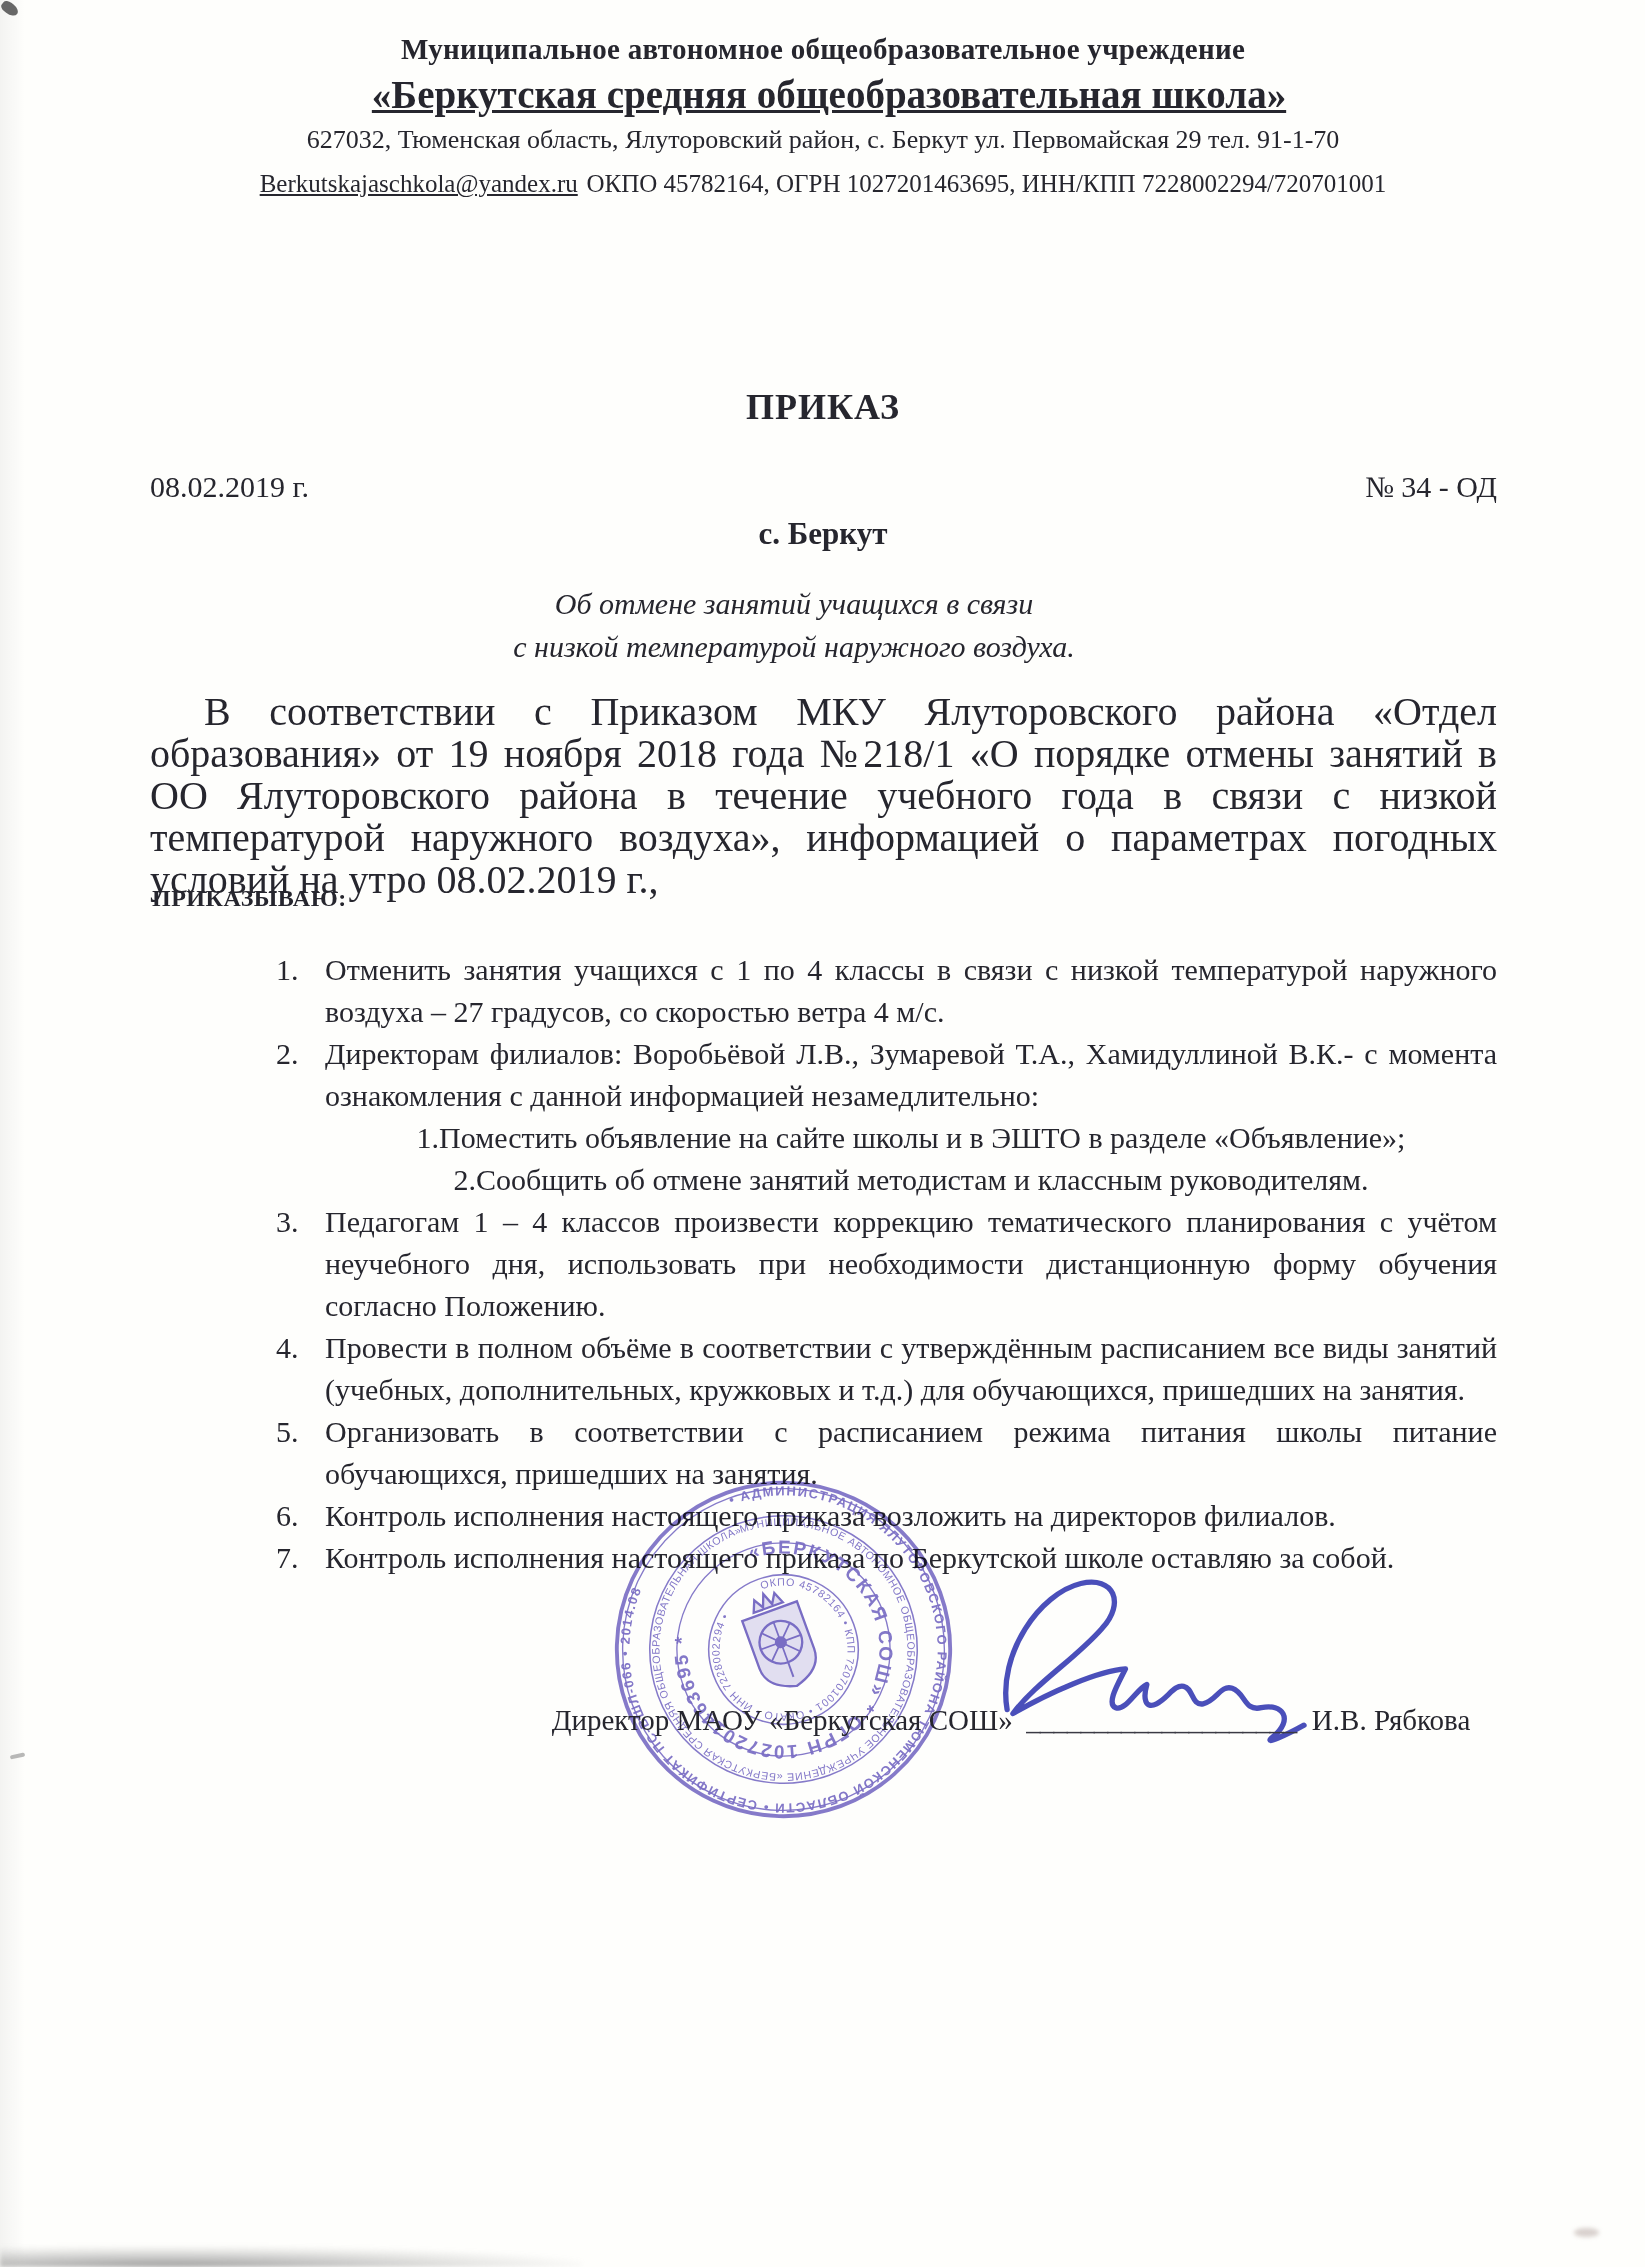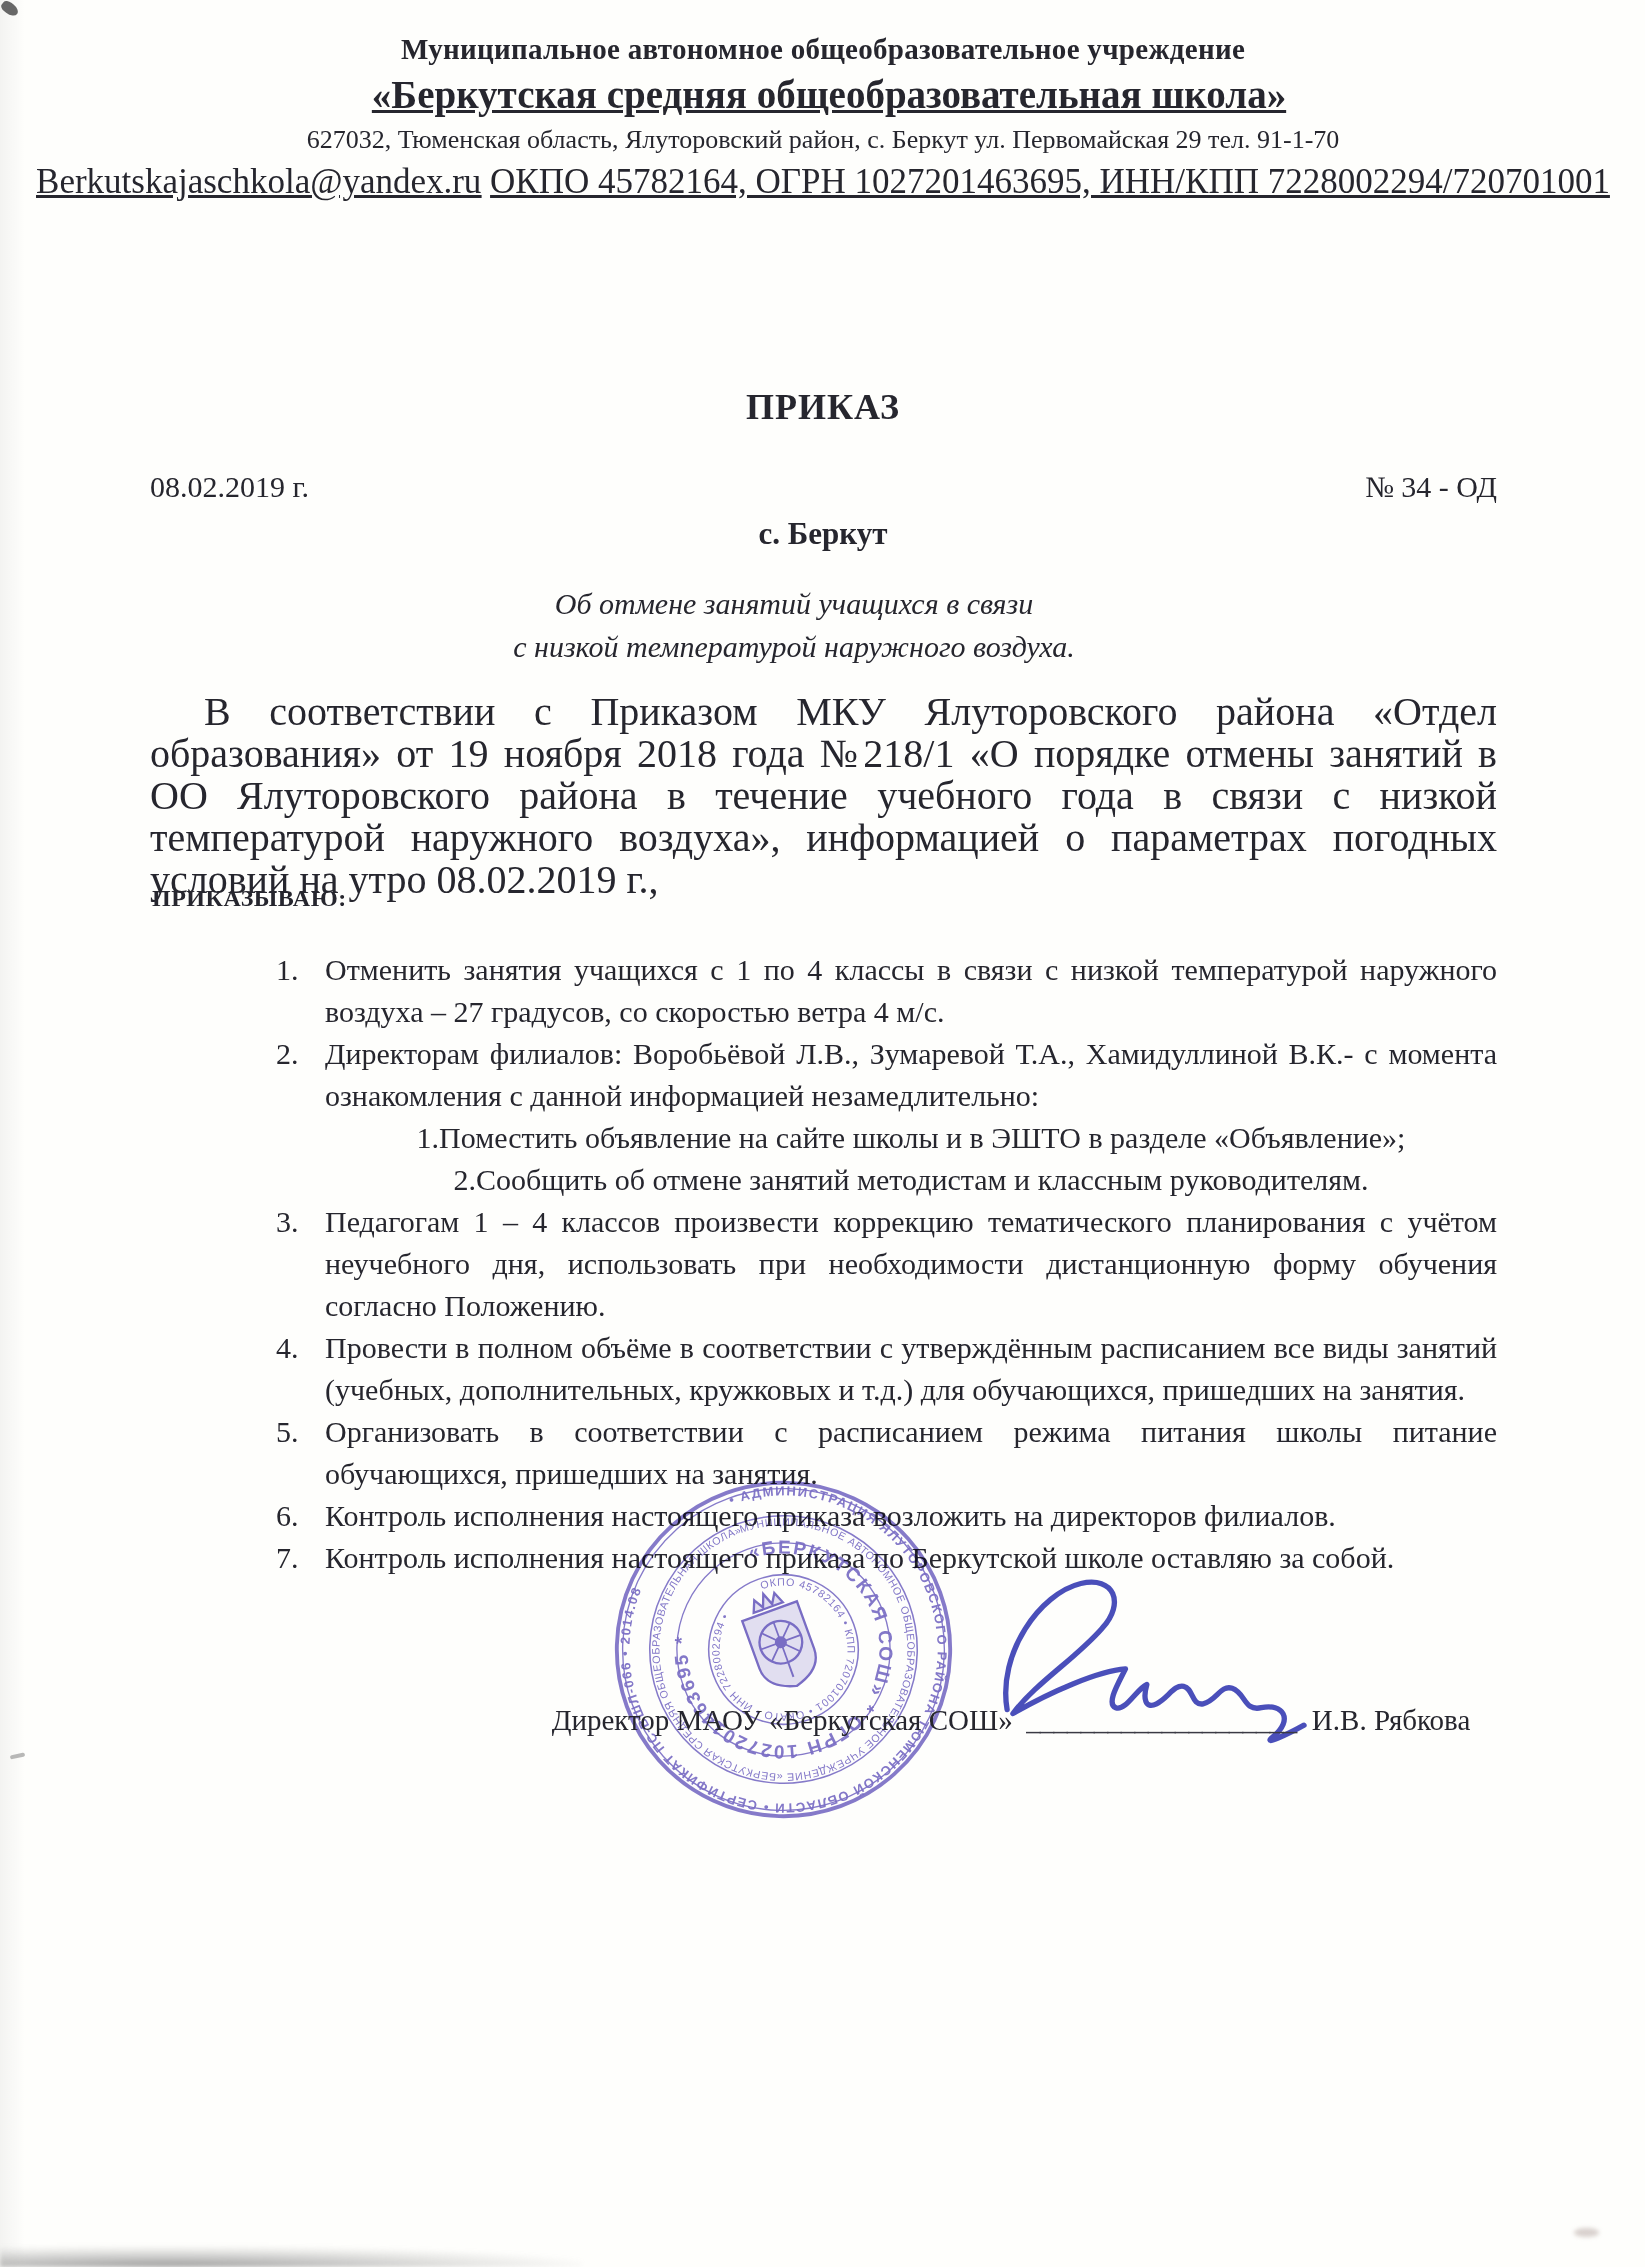--- a/index.html
+++ b/index.html
@@ -14,21 +14,21 @@
   .page::before{ 
     content:"";position:absolute;left:0;top:0;bottom:0;width:25px;
     background:linear-gradient(to right,rgba(0,0,0,0.045),transparent);
     pointer-events:none;
   }
   .header{position:absolute;top:33px;left:0;width:100%;text-align:center;}
   .h-line1{font-size:29px;font-weight:bold;letter-spacing:0.3px;}
   .h-line2{font-size:39px;font-weight:bold;margin-top:5.8px;}
   .h-line2 span{text-decoration:underline;margin-left:12px;}
   .h-line3{font-size:26px;margin-top:8.7px;}
-  .h-line4{font-size:35px;margin-top:7px;text-decoration:underline;}
+  .h-line4{font-size:25px;margin-top:15px;}
   .h-email{text-decoration:underline;}
   .h-rest{margin-left:8.7px;}
 
   .title{position:absolute;top:386px;left:0;width:100%;text-align:center;
          font-size:36px;font-weight:bold;letter-spacing:1px;}
   .daterow{position:absolute;top:470px;left:150px;width:1347px;
            display:flex;justify-content:space-between;font-size:30px;}
   .place{position:absolute;top:516px;left:0;width:100%;text-align:center;
          font-size:31px;font-weight:bold;}
   .subject{position:absolute;top:582px;left:0;width:100%;text-align:center;

